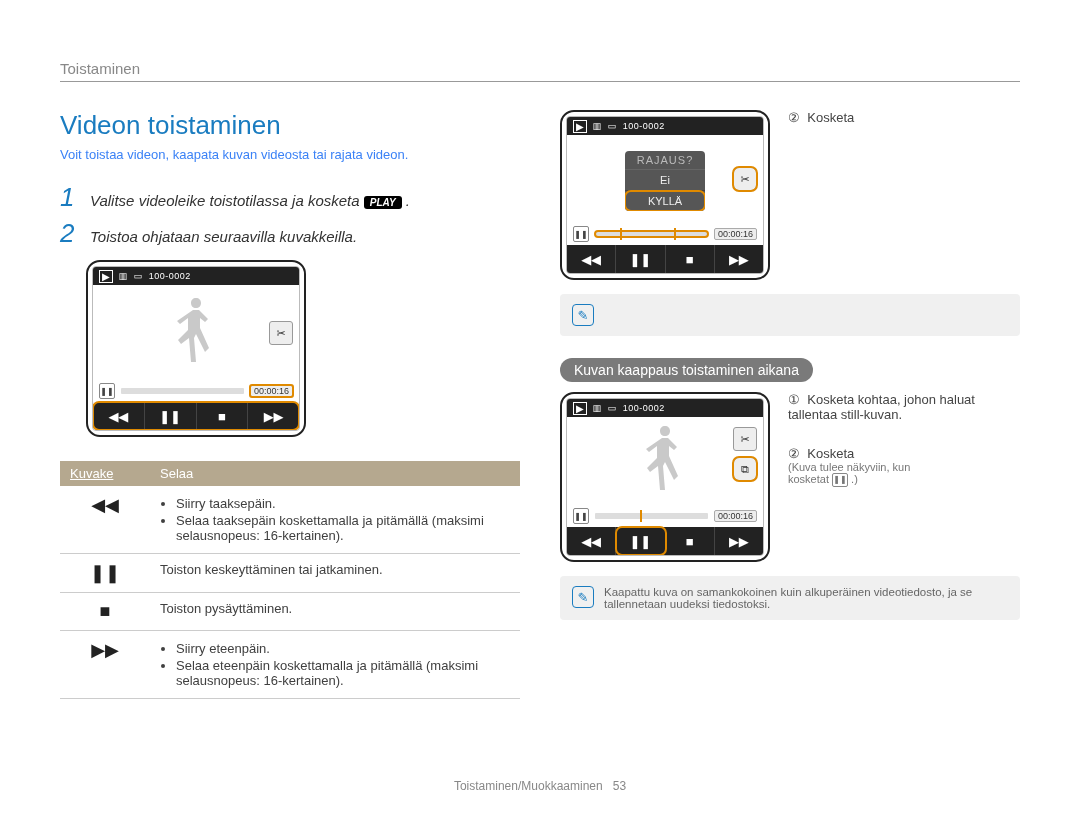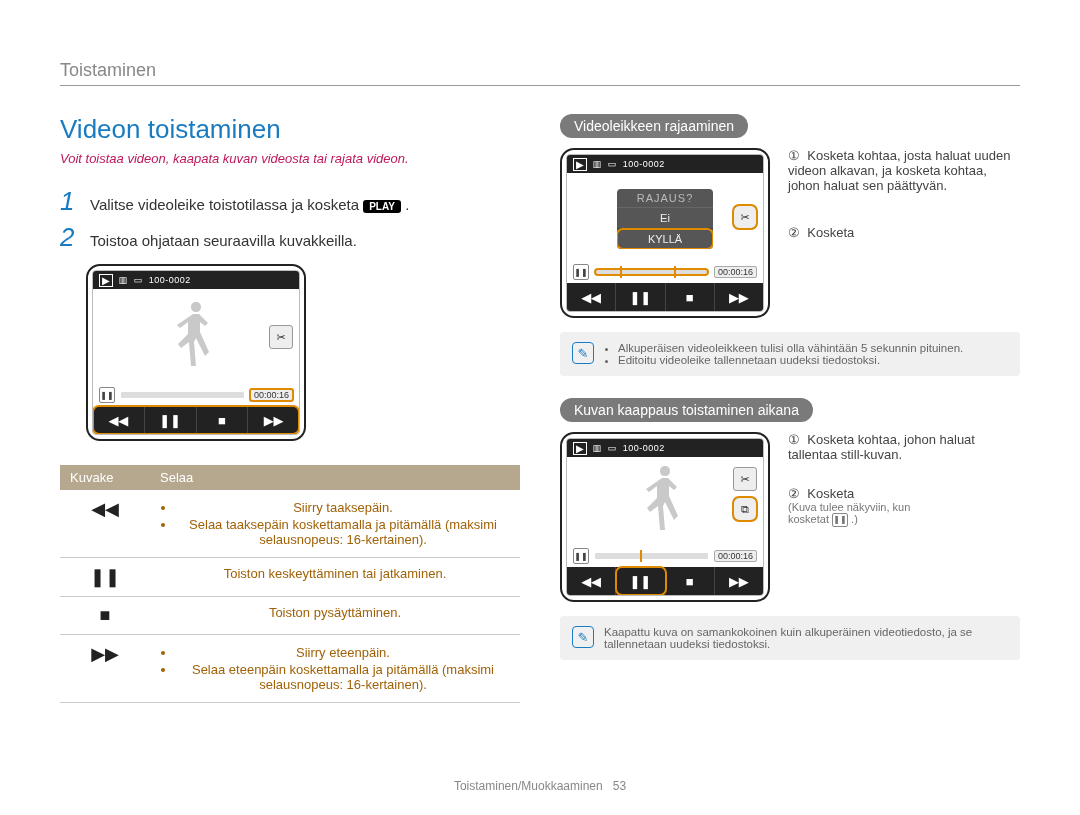--- a/index.html
+++ b/index.html
@@ -8,21 +8,21 @@
     font-weight: 300;
     color: #444;
     background: #fff;
     width: 1080px;
     height: 815px;
     box-sizing: border-box;
     padding: 60px 60px 30px 60px;
     position: relative;
   }
   .breadcrumb {
-    font-size: 18px;
+    font-size: 15px;
     color: #888;
     border-bottom: 1px solid #999;
     padding-bottom: 4px;
     margin-bottom: 28px;
     font-weight: 300;
   }
   .columns {
     display: flex;
     gap: 40px;
   }
@@ -31,42 +31,42 @@
     min-width: 0;
   }
   h1.title {
     color: #1a7cc0;
     font-size: 26px;
     font-weight: 400;
     margin: 0 0 6px 0;
   }
   .intro {
     font-size: 13px;
-    color: #be185d;
+    color: #3b82f6;
     margin-bottom: 22px;
-    font-style: italic;
   }
   .step {
     display: flex;
     gap: 10px;
     margin-bottom: 10px;
     align-items: baseline;
   }
   .step-num {
     color: #1a7cc0;
     font-size: 26px;
     font-style: italic;
     font-weight: 300;
     line-height: 1;
     width: 20px;
   }
   .step-text {
     font-size: 15px;
     color: #333;
     font-weight: 300;
+    font-style: italic;
   }
   .play-chip {
     display: inline-block;
     background: #000;
     color: #fff;
     font-size: 10px;
     padding: 1px 6px;
     border-radius: 3px;
     vertical-align: middle;
     font-weight: bold;
@@ -198,22 +198,21 @@
     color: #fff;
     font-weight: 400;
     text-align: left;
     padding: 5px 10px;
     font-size: 13px;
   }
   .icon-table td {
     border-bottom: 1px solid #ccc;
     padding: 8px 10px;
     vertical-align: top;
-    color: #a16207;
-    text-align: center;
+    color: #404040;
   }
   .icon-table td.icon-cell {
     width: 50px;
     text-align: center;
     font-size: 18px;
     color: #222;
   }
   .icon-table ul {
     margin: 0;
     padding-left: 16px;
@@ -273,21 +272,21 @@
     align-items: center;
     justify-content: center;
     font-size: 13px;
     flex-shrink: 0;
   }
   .note-box ul { margin:0; padding-left:14px; }
   .dialog {
     position:absolute;
     left:50%; top:16px;
     transform:translateX(-50%);
-    width:96px;
+    width:80px;
     background:#565656;
     border-radius:4px;
     overflow:hidden;
     font-size:11px;
     text-align:center;
   }
   .dialog .dlg-title {
     color:#bbb;
     padding:3px 0;
     border-bottom:1px solid #666;
@@ -374,21 +373,21 @@
             <div class="btn">■</div>
             <div class="btn">▶▶</div>
           </div>
         </div>
       </div>
     </div>
 
     <table class="icon-table">
       <tbody>
           <tr>
-        <th style="width:70px;">Kuvake</th>
+        <th style="width:70px;text-decoration:underline;">Kuvake</th>
         <th>Selaa</th>
       </tr>
       <tr>
         <td class="icon-cell">◀◀</td>
         <td>
           <ul>
             <li>Siirry taaksepäin.</li>
             <li>Selaa taaksepäin koskettamalla ja pitämällä (maksimi selausnopeus: 16-kertainen).</li>
           </ul>
         </td>
@@ -411,21 +410,20 @@
         </td>
       </tr>
     </tbody>
       </table>
 
   </div>
 
   <div class="col">
 
     
-    <div class="sub-pill">Videoleikkeen rajaaminen</div>
 
     <div class="right-block">
       <div class="screen" style="width:210px;">
         <div class="screen-inner">
           <div class="topbar">
             <span class="p-icon">▶</span>
             <span class="small">▥</span>
             <span class="small">▭</span>
             <span class="small">100-0002</span>
           </div>
@@ -447,37 +445,29 @@
           </div>
           <div class="controls-row">
             <div class="btn">◀◀</div>
             <div class="btn">❚❚</div>
             <div class="btn">■</div>
             <div class="btn">▶▶</div>
           </div>
         </div>
       </div>
       <div class="right-notes">
-        <div style="margin-bottom:32px;">
-          <span class="circ">①</span>
-          <span>Kosketa kohtaa, josta haluat uuden videon alkavan, ja kosketa kohtaa, johon haluat sen päättyvän.</span>
-        </div>
         <div>
           <span class="circ">②</span>
           <span>Kosketa</span>
         </div>
       </div>
     </div>
 
     <div class="note-box">
       <div class="note-icon">✎</div>
-      <ul>
-        <li>Alkuperäisen videoleikkeen tulisi olla vähintään 5 sekunnin pituinen.</li>
-        <li>Editoitu videoleike tallennetaan uudeksi tiedostoksi.</li>
-      </ul>
     </div>
 
     
     <div class="sub-pill">Kuvan kaappaus toistaminen aikana</div>
 
     <div class="right-block">
       <div class="screen" style="width:210px;">
         <div class="screen-inner">
           <div class="topbar">
             <span class="p-icon">▶</span>

